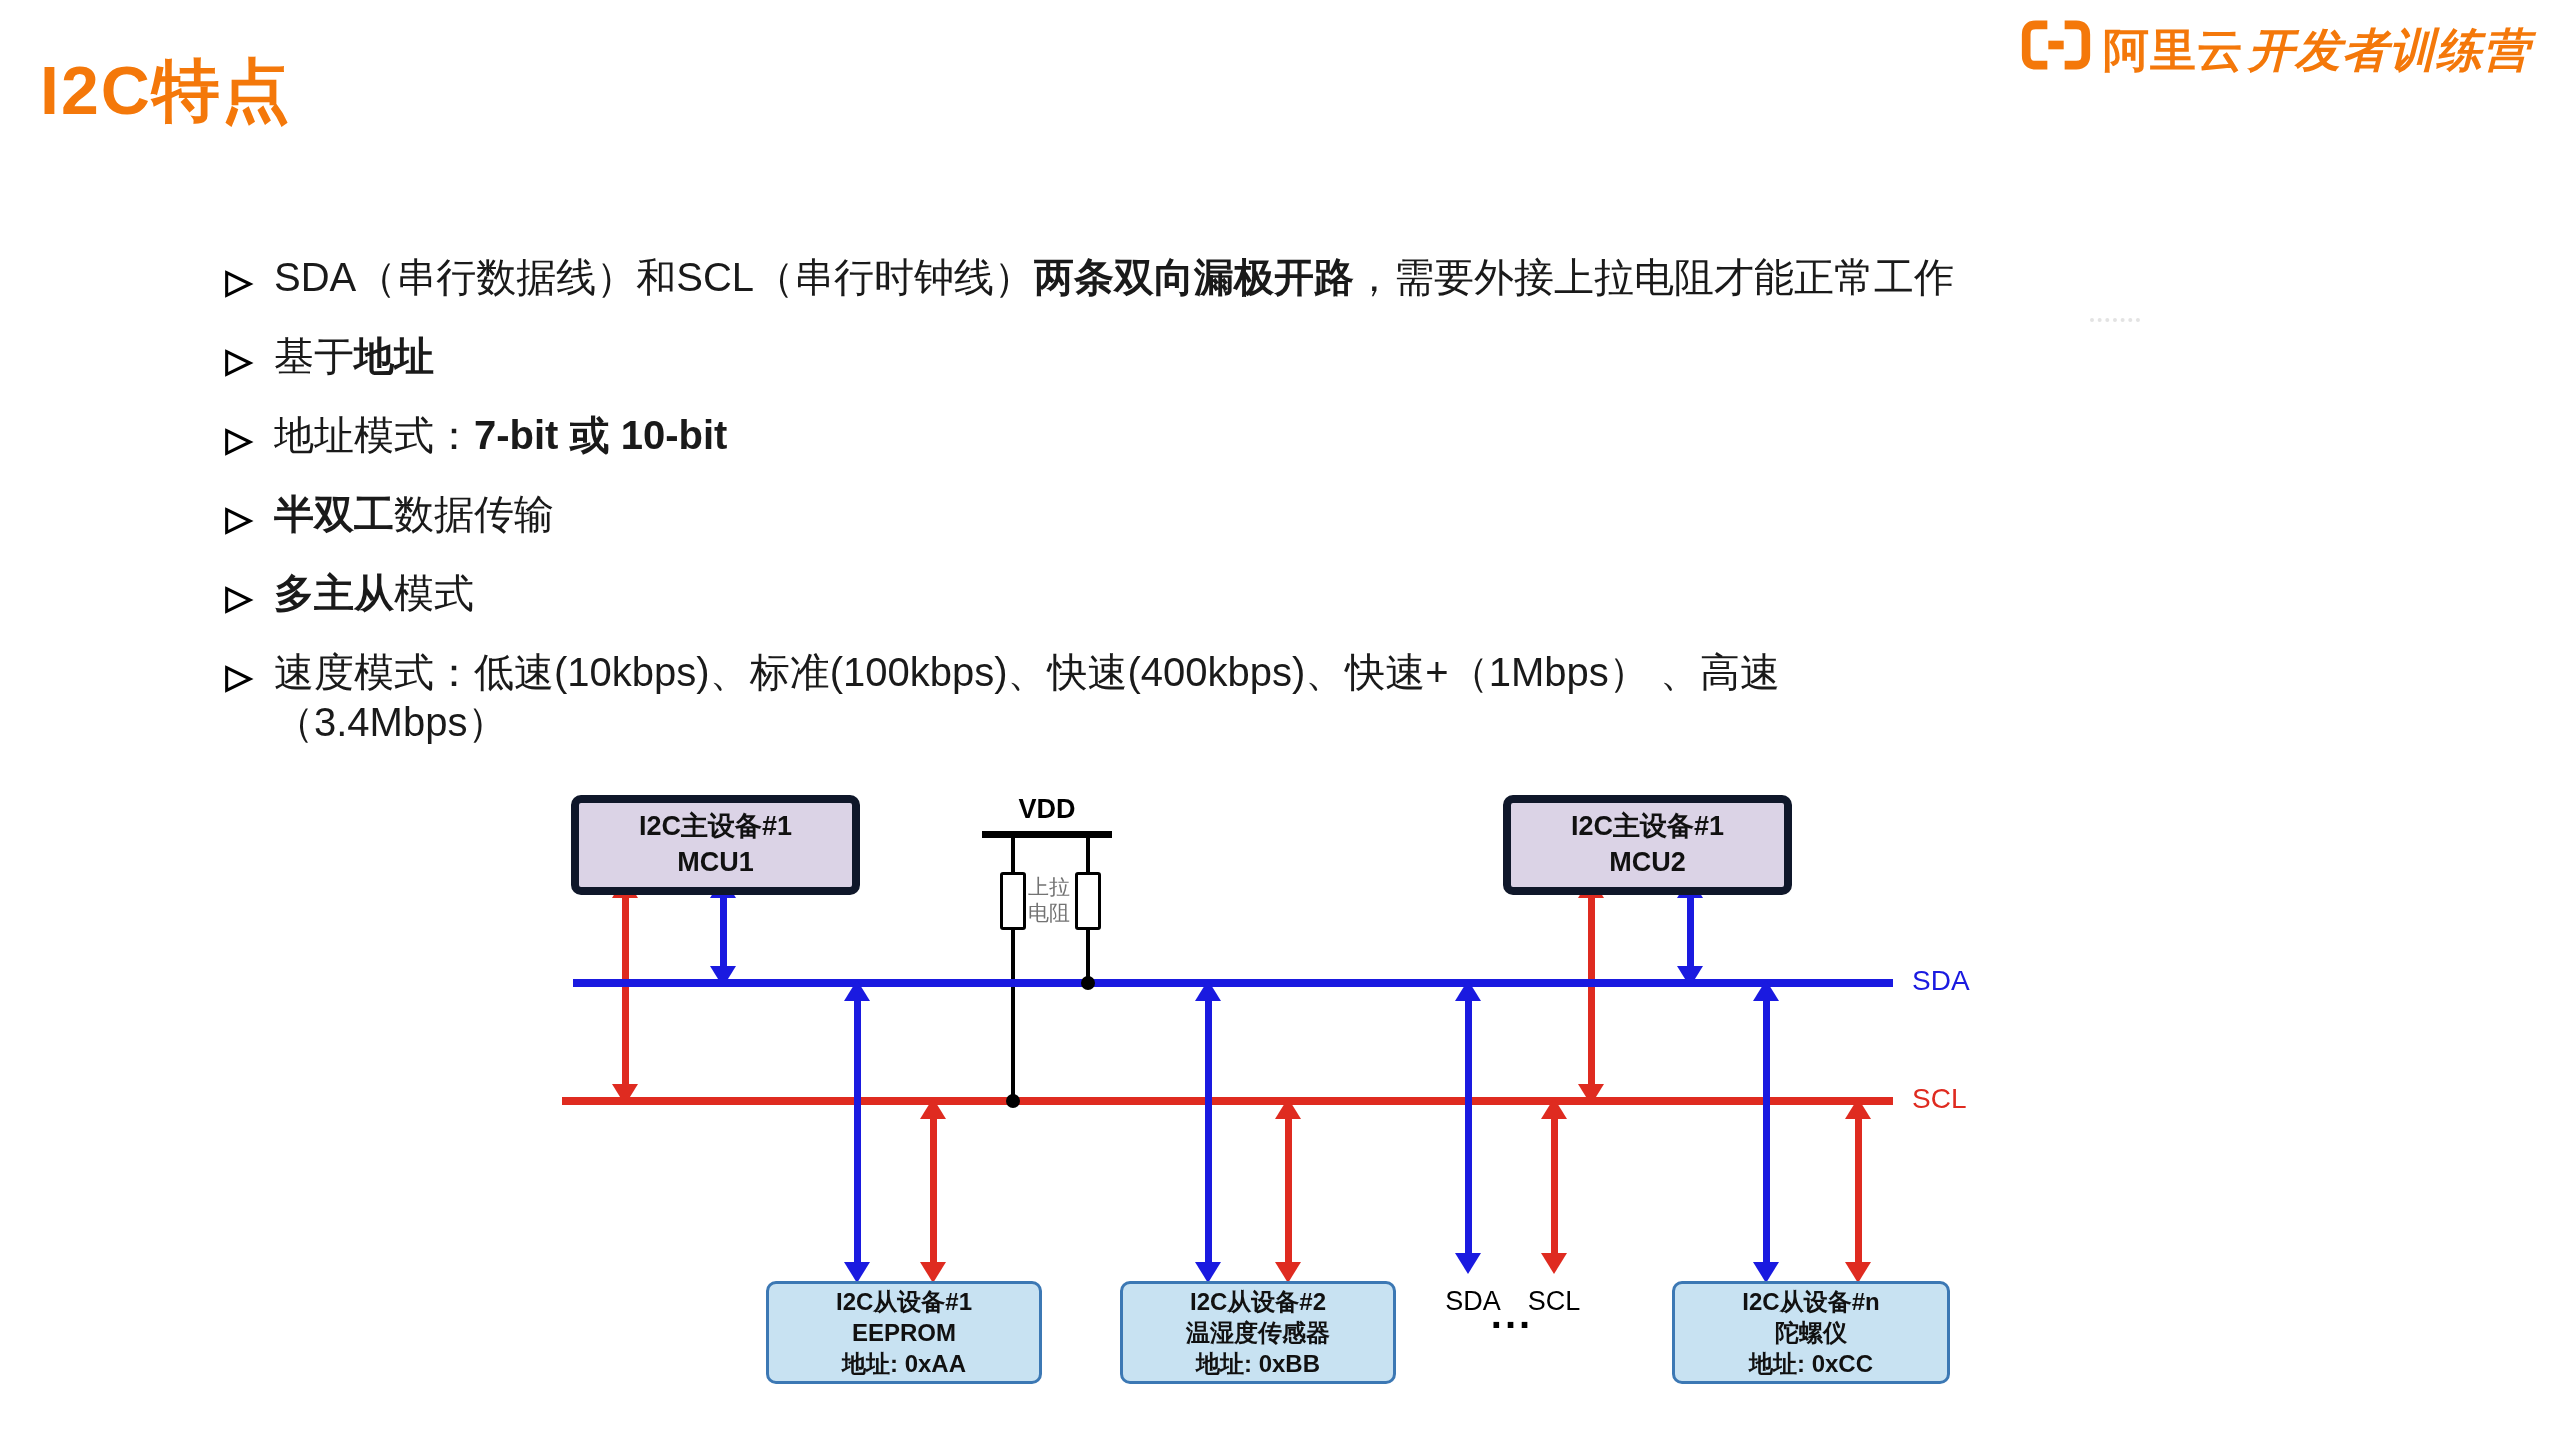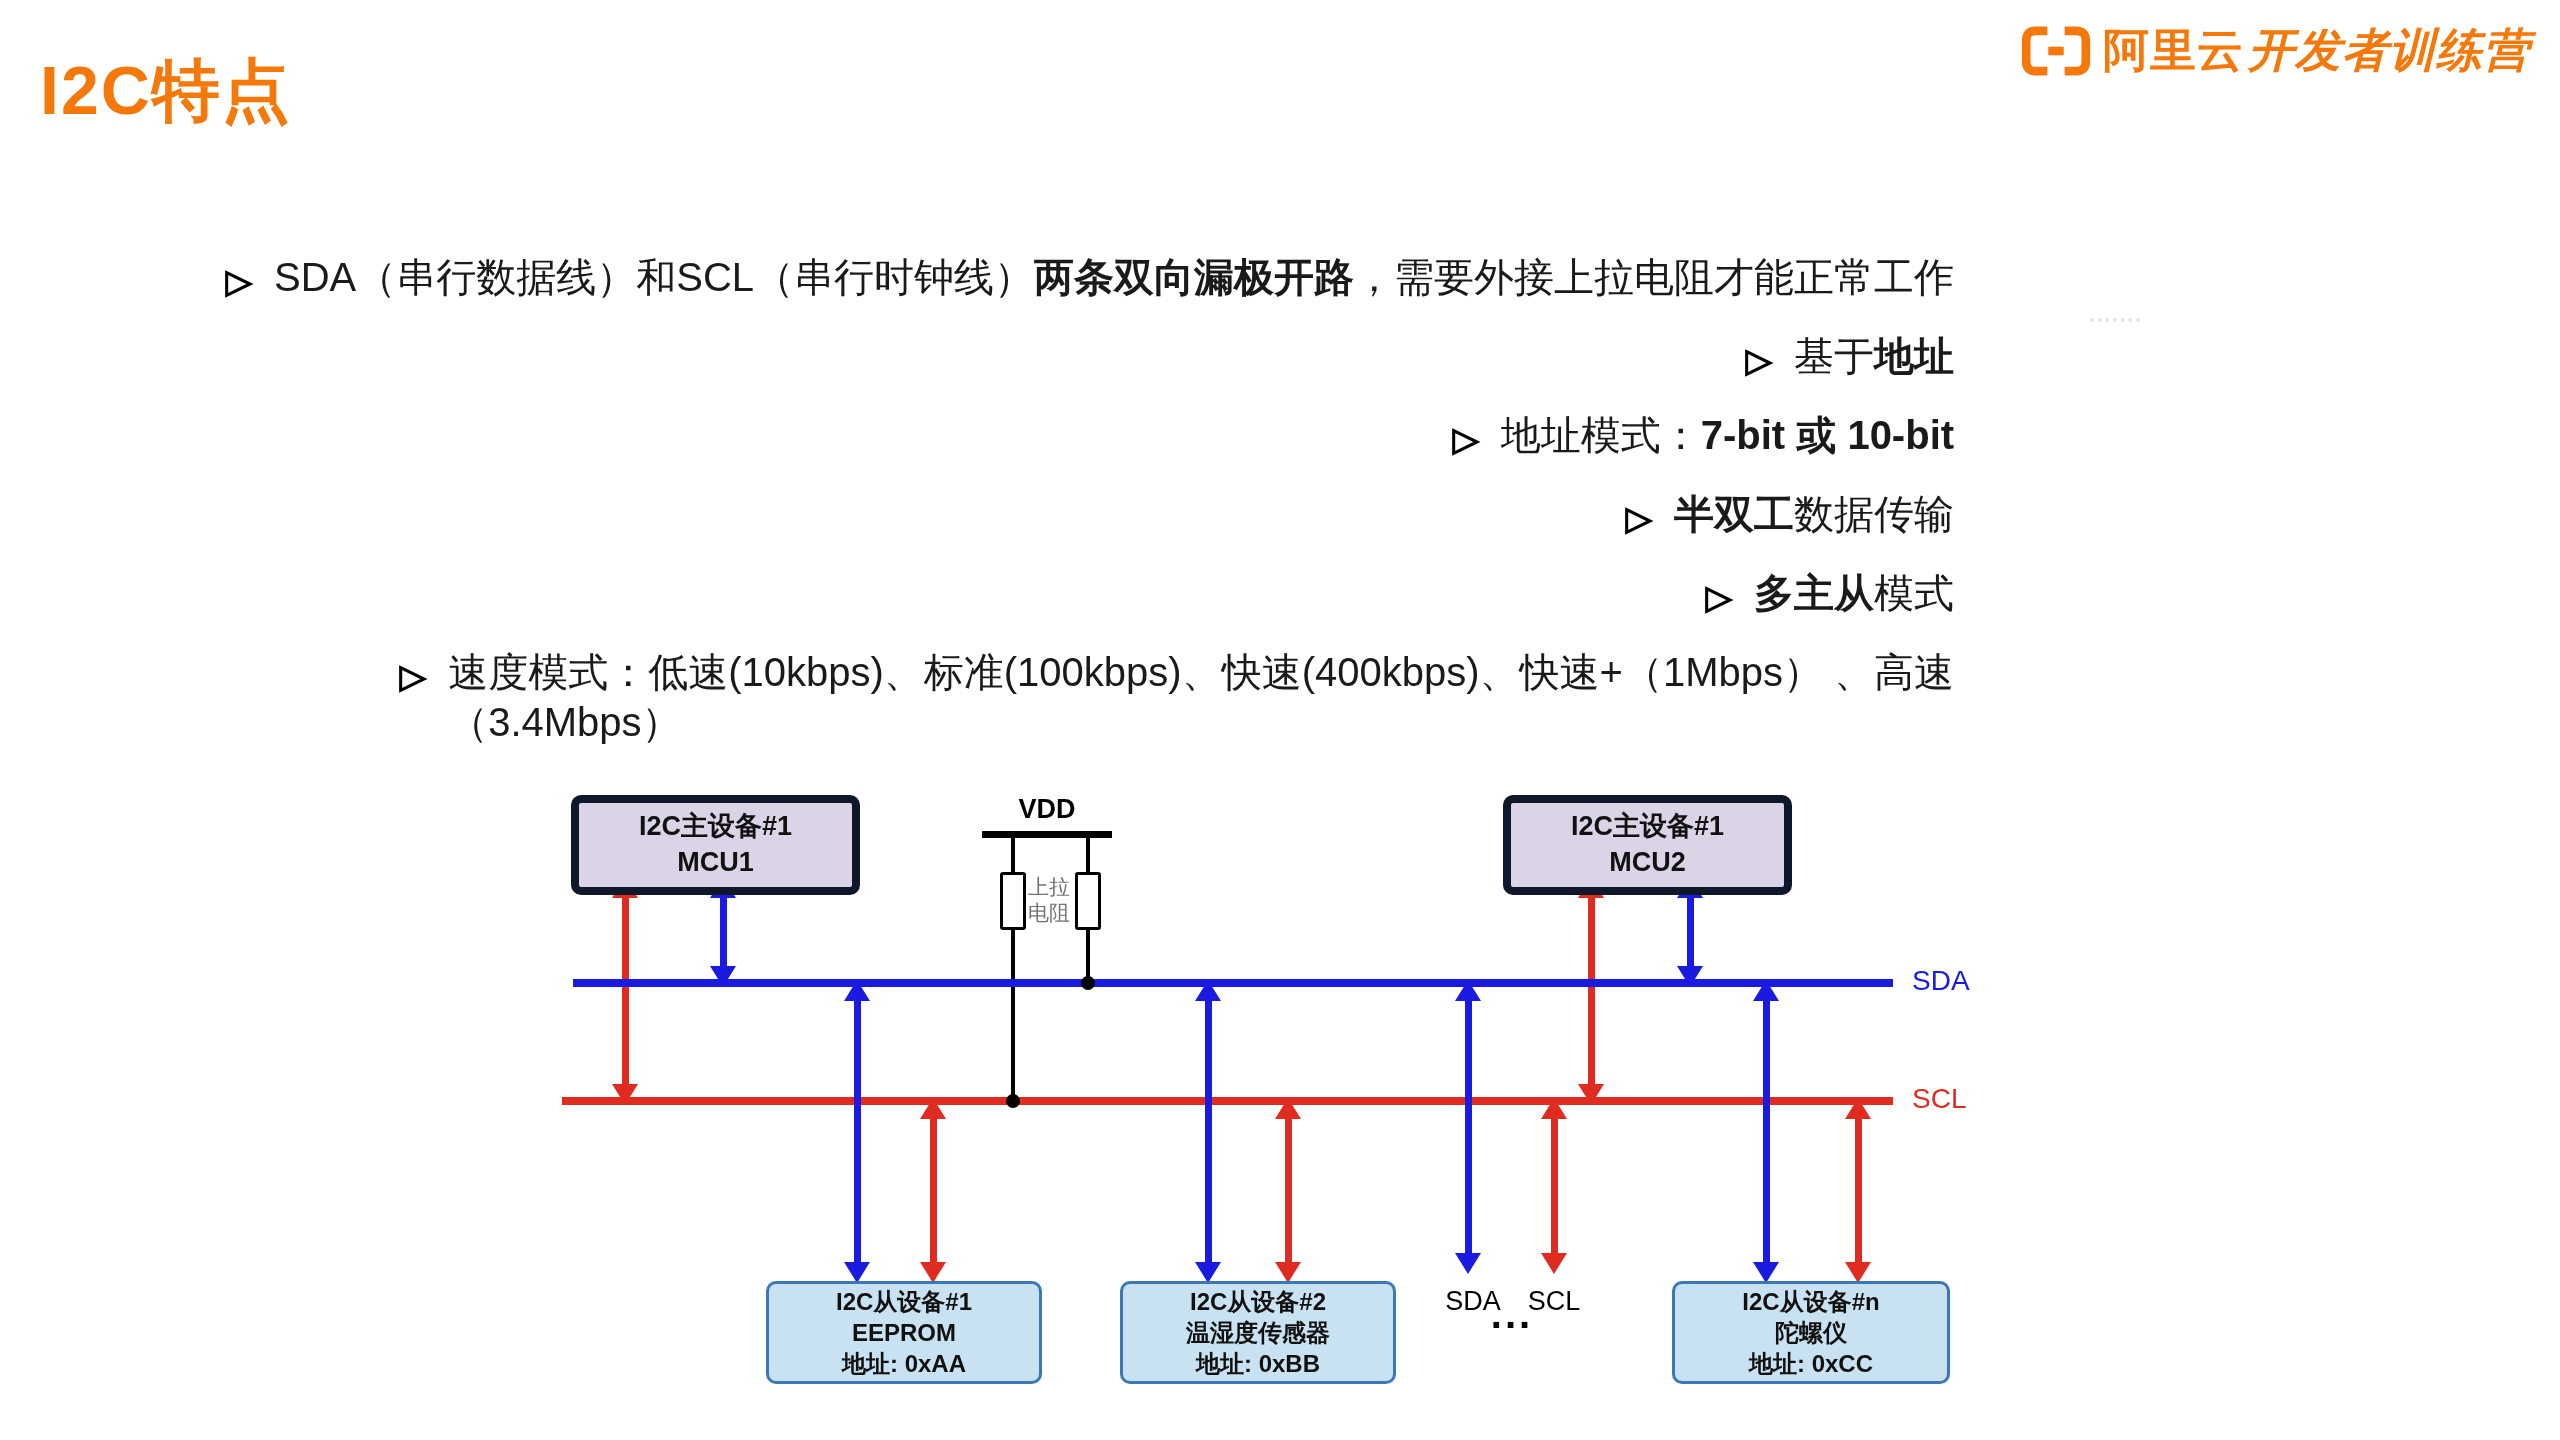--- a/index.html
+++ b/index.html
@@ -4,29 +4,29 @@
 <style>
   html,body{margin:0;padding:0;background:#fff;}
   .slide{position:relative;width:2560px;height:1440px;background:#ffffff;overflow:hidden;
          font-family:"Liberation Sans","DejaVu Sans",sans-serif;color:#1a1a1a;}
 
   
   .title{position:absolute;left:40px;top:46px;margin:0;font-size:68px;font-weight:800;
          color:#f4780a;letter-spacing:2px;}
 
   
-  .logo{position:absolute;right:30px;top:20px;display:flex;align-items:center;color:#f4780a;}
+  .logo{position:absolute;right:30px;top:20px;display:flex;align-items:flex-start;color:#f4780a;}
   .logo svg{display:block;margin-right:12px;}
   .logo .brand{font-size:46px;font-weight:700;letter-spacing:1px;}
   .logo .suffix{font-size:46px;font-weight:700;font-style:italic;margin-left:4px;letter-spacing:1px;}
 
   
   .bullets{position:absolute;left:222px;top:252px;margin:0;padding:0;list-style:none;
            font-size:40px;line-height:50px;}
-  .bullet{display:flex;align-items:flex-start;margin-bottom:29px;justify-content:flex-end;}
+  .bullet{display:flex;align-items:flex-start;margin-bottom:29px;}
   .bullet .marker{flex:none;width:32px;height:32px;margin:9px 20px 0 0;}
   .bullet b{font-weight:700;}
   .bullet .line2{display:block;}
 
   
   .dotted-underline{position:absolute;left:2090px;top:318px;width:50px;height:0;
                     border-bottom:4px dotted #e3e3e3;}
 
   
   .diagram{position:absolute;left:0;top:0;width:2560px;height:1440px;}

